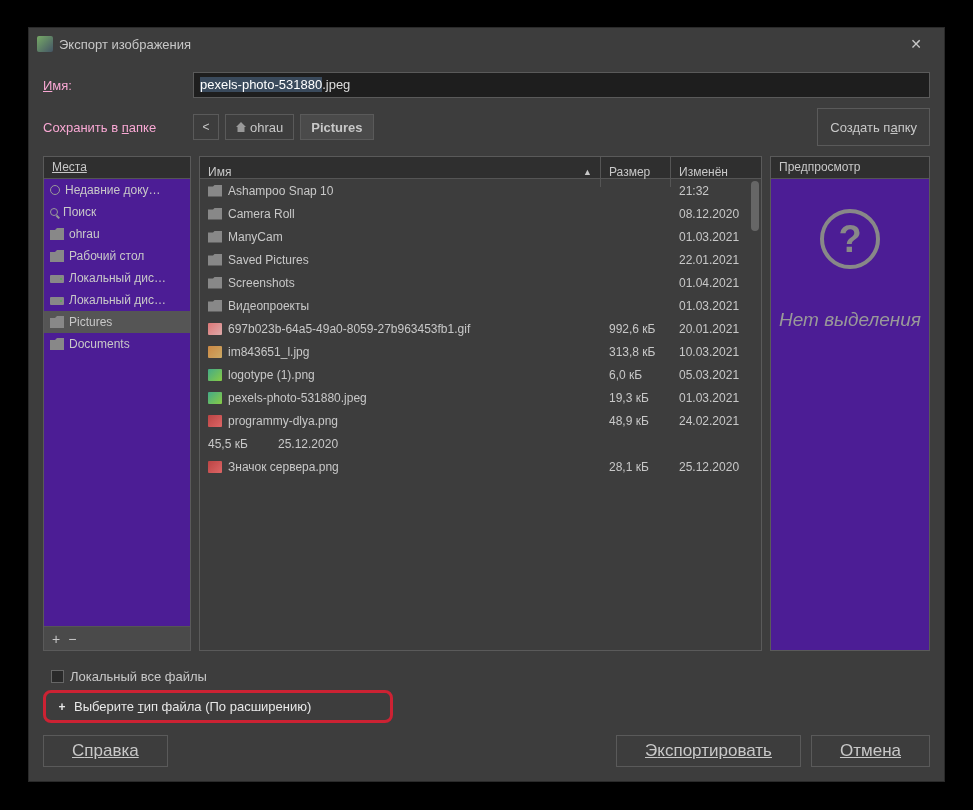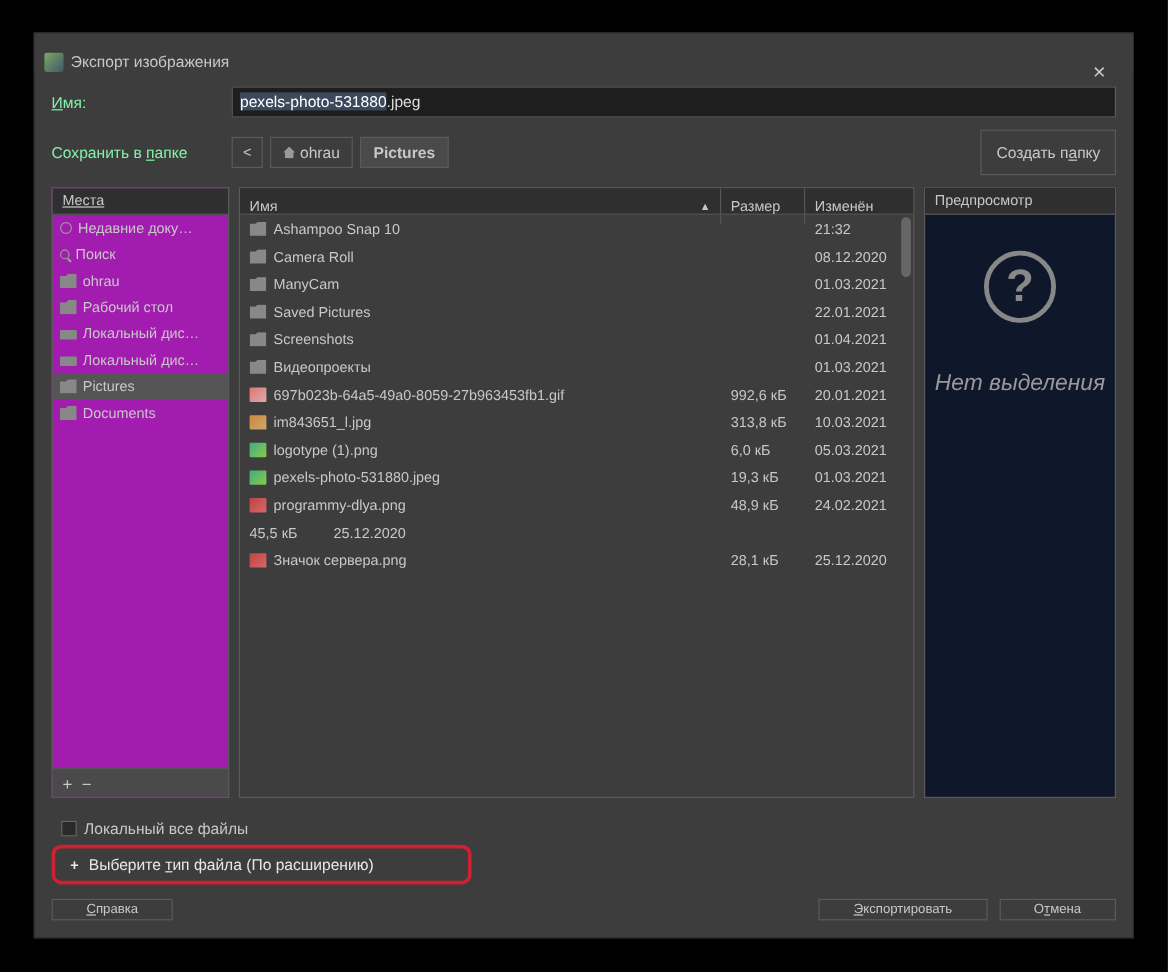--- a/index.html
+++ b/index.html
@@ -1,35 +1,35 @@
 <!DOCTYPE html>
 <html><head>
 <meta charset="utf-8">
 <style>
 * { box-sizing: border-box; margin: 0; padding: 0; font-family: "Segoe UI", Tahoma, sans-serif; }
 body { background: #000; width: 973px; height: 810px; overflow: hidden; position: relative; }
 .window { position: absolute; left: 28px; top: 27px; width: 917px; height: 755px; background: #3d3d3d; border: 1px solid #2a2a2a; display: flex; flex-direction: column; }
-.titlebar { height: 32px; background: #3d3d3d; display: flex; padding: 16px 8px; color: #c8c8c8; font-size: 13px; }
+.titlebar { height: 32px; background: #3d3d3d; display: flex; align-items: center; padding: 16px 8px; color: #c8c8c8; font-size: 13px; }
 .title-icon { width: 16px; height: 16px; margin-right: 6px; background: linear-gradient(135deg,#7a6,#456); border-radius: 2px; }
 .titlebar-spacer { flex: 1; }
 .close-btn { width: 40px; height: 32px; display: flex; align-items: center; justify-content: center; color: #c8c8c8; cursor: pointer; font-size: 14px; }
 .body { flex: 1; padding: 12px 14px 14px 14px; display: flex; flex-direction: column; gap: 10px; }
 .row { display: flex; align-items: center; gap: 10px; }
-.label { color: #86efac; font-size: 13px; width: 140px; }
+.label { color: #f9a8d4; font-size: 13px; width: 140px; }
 .label u { text-decoration: underline; }
 .name-input { flex: 1; background: #1e1e1e; border: 1px solid #5a5a5a; color: #ddd; font-size: 13px; padding: 4px 6px; height: 26px; }
 .name-input .sel { background: #3a4a5c; color: #fff; padding: 0; }
 .crumb-row { display: flex; align-items: center; gap: 6px; }
 .nav-btn { width: 26px; height: 26px; background: #3d3d3d; border: 1px solid #5a5a5a; color: #c8c8c8; display: flex; align-items: center; justify-content: center; font-size: 12px; cursor: pointer; }
 .crumb { height: 26px; padding: 0 10px; background: #3d3d3d; border: 1px solid #5a5a5a; color: #c8c8c8; font-size: 13px; display: flex; align-items: center; gap: 4px; cursor: pointer; }
 .crumb.active { background: #4a4a4a; font-weight: bold; }
 .spacer { flex: 1; }
 .create-btn { height: 38px; padding: 0 12px; background: #3d3d3d; border: 1px solid #5a5a5a; color: #c8c8c8; font-size: 13px; cursor: pointer; }
 .main { flex: 1; display: flex; gap: 8px; min-height: 0; }
-.places { width: 148px; background: #a21caf; border: 1px solid #5a5a5a; display: flex; flex-direction: column; }
+.places { width: 148px; background: #4c1d95; border: 1px solid #5a5a5a; display: flex; flex-direction: column; }
 .places-header { height: 22px; background: #2f2f2f; border-bottom: 1px solid #555; color: #c8c8c8; font-size: 12px; padding: 3px 8px; text-decoration: underline; }
 .places-list { flex: 1; overflow: hidden; }
 .place-item { height: 22px; display: flex; align-items: center; gap: 5px; padding: 0 6px; color: #c8c8c8; font-size: 12px; white-space: nowrap; overflow: hidden; text-overflow: ellipsis; cursor: pointer; }
 .place-item.selected { background: #555; }
 .place-icon { width: 14px; height: 12px; flex-shrink: 0; }
 .icon-folder { background: #888; clip-path: polygon(0 2px, 5px 2px, 7px 0, 14px 0, 14px 12px, 0 12px); }
 .icon-search { border: 1.5px solid #999; border-radius: 50%; width: 8px; height: 8px; position: relative; }
 .icon-search::after { content: ""; position: absolute; width: 4px; height: 1.5px; background: #999; bottom: -2px; right: -3px; transform: rotate(45deg); }
 .icon-clock { border: 1.5px solid #999; border-radius: 50%; width: 10px; height: 10px; position: relative; }
 .icon-drive { background: #888; height: 8px; margin-top: 2px; border-radius: 1px; position: relative; }
@@ -46,32 +46,32 @@
 .file-row { height: 23px; display: flex; align-items: center; color: #c8c8c8; font-size: 12px; cursor: pointer; }
 .fc-name { flex: 1; display: flex; align-items: center; gap: 6px; padding: 0 8px; overflow: hidden; }
 .fc-size { width: 70px; padding: 0 8px; }
 .fc-mod { width: 90px; padding: 0 8px; }
 .file-icon { width: 14px; height: 12px; flex-shrink: 0; }
 .icon-img { background: linear-gradient(135deg,#4a8,#8c4); border-radius: 1px; }
 .icon-img2 { background: linear-gradient(135deg,#c84,#ca6); border-radius: 1px; }
 .icon-gif { background: linear-gradient(135deg,#d77,#daa); border-radius: 1px; }
 .icon-png { background: linear-gradient(135deg,#b44,#d66); border-radius: 1px; }
 .scroll-ind { position: absolute; right: 2px; top: 2px; width: 8px; height: 50px; background: #666; border-radius: 4px; }
-.preview { width: 160px; background: #0f172a; border: 1px solid #5a5a5a; display: flex; flex-direction: column; }
+.preview { width: 160px; background: #4c1d95; border: 1px solid #5a5a5a; display: flex; flex-direction: column; }
 .preview-header { height: 22px; background: #2f2f2f; border-bottom: 1px solid #555; color: #c8c8c8; font-size: 12px; padding: 3px 8px; }
 .preview-body { flex: 1; display: flex; flex-direction: column; align-items: center; justify-content: flex-start; padding-top: 30px; gap: 40px; }
 .q-icon { width: 60px; height: 60px; border: 4px solid #888; border-radius: 50%; display: flex; align-items: center; justify-content: center; color: #888; font-size: 38px; font-weight: bold; }
 .preview-text { color: #999; font-size: 19px; font-style: italic; }
 .bottom { padding: 4px 0 0 0; }
 .check-row { display: flex; align-items: center; gap: 6px; padding: 4px 8px; color: #c8c8c8; font-size: 13px; }
 .checkbox { width: 13px; height: 13px; background: #2a2a2a; border: 1px solid #666; }
 .expand-row { display: flex; align-items: center; gap: 6px; padding: 6px 10px; color: #e8e8e8; font-size: 13px; border: 3px solid #c23; border-radius: 8px; margin: 2px 0; width: 350px; cursor: pointer; }
 .plus-icon { width: 12px; height: 12px; color: #e8e8e8; font-size: 12px; font-weight: bold; display: flex; align-items: center; justify-content: center; }
 .btn-row { display: flex; gap: 10px; padding: 10px 0 0 0; }
-.dlg-btn { height: 18px; padding: 0 28px; background: #3d3d3d; border: 1px solid #5a5a5a; color: #c8c8c8; font-size: 11px; cursor: pointer; }
+.dlg-btn { height: 32px; padding: 0 28px; background: #3d3d3d; border: 1px solid #5a5a5a; color: #c8c8c8; font-size: 17px; cursor: pointer; text-decoration: underline; }
 .home-icon { width: 10px; height: 10px; background: #999; clip-path: polygon(50% 0, 100% 50%, 85% 50%, 85% 100%, 15% 100%, 15% 50%, 0 50%); }
 </style>
 </head>
 <body>
 
 <div class="window">
   <div class="titlebar">
     <div class="title-icon"></div>
     <span>Экспорт изображения</span>
     <div class="titlebar-spacer"></div>

